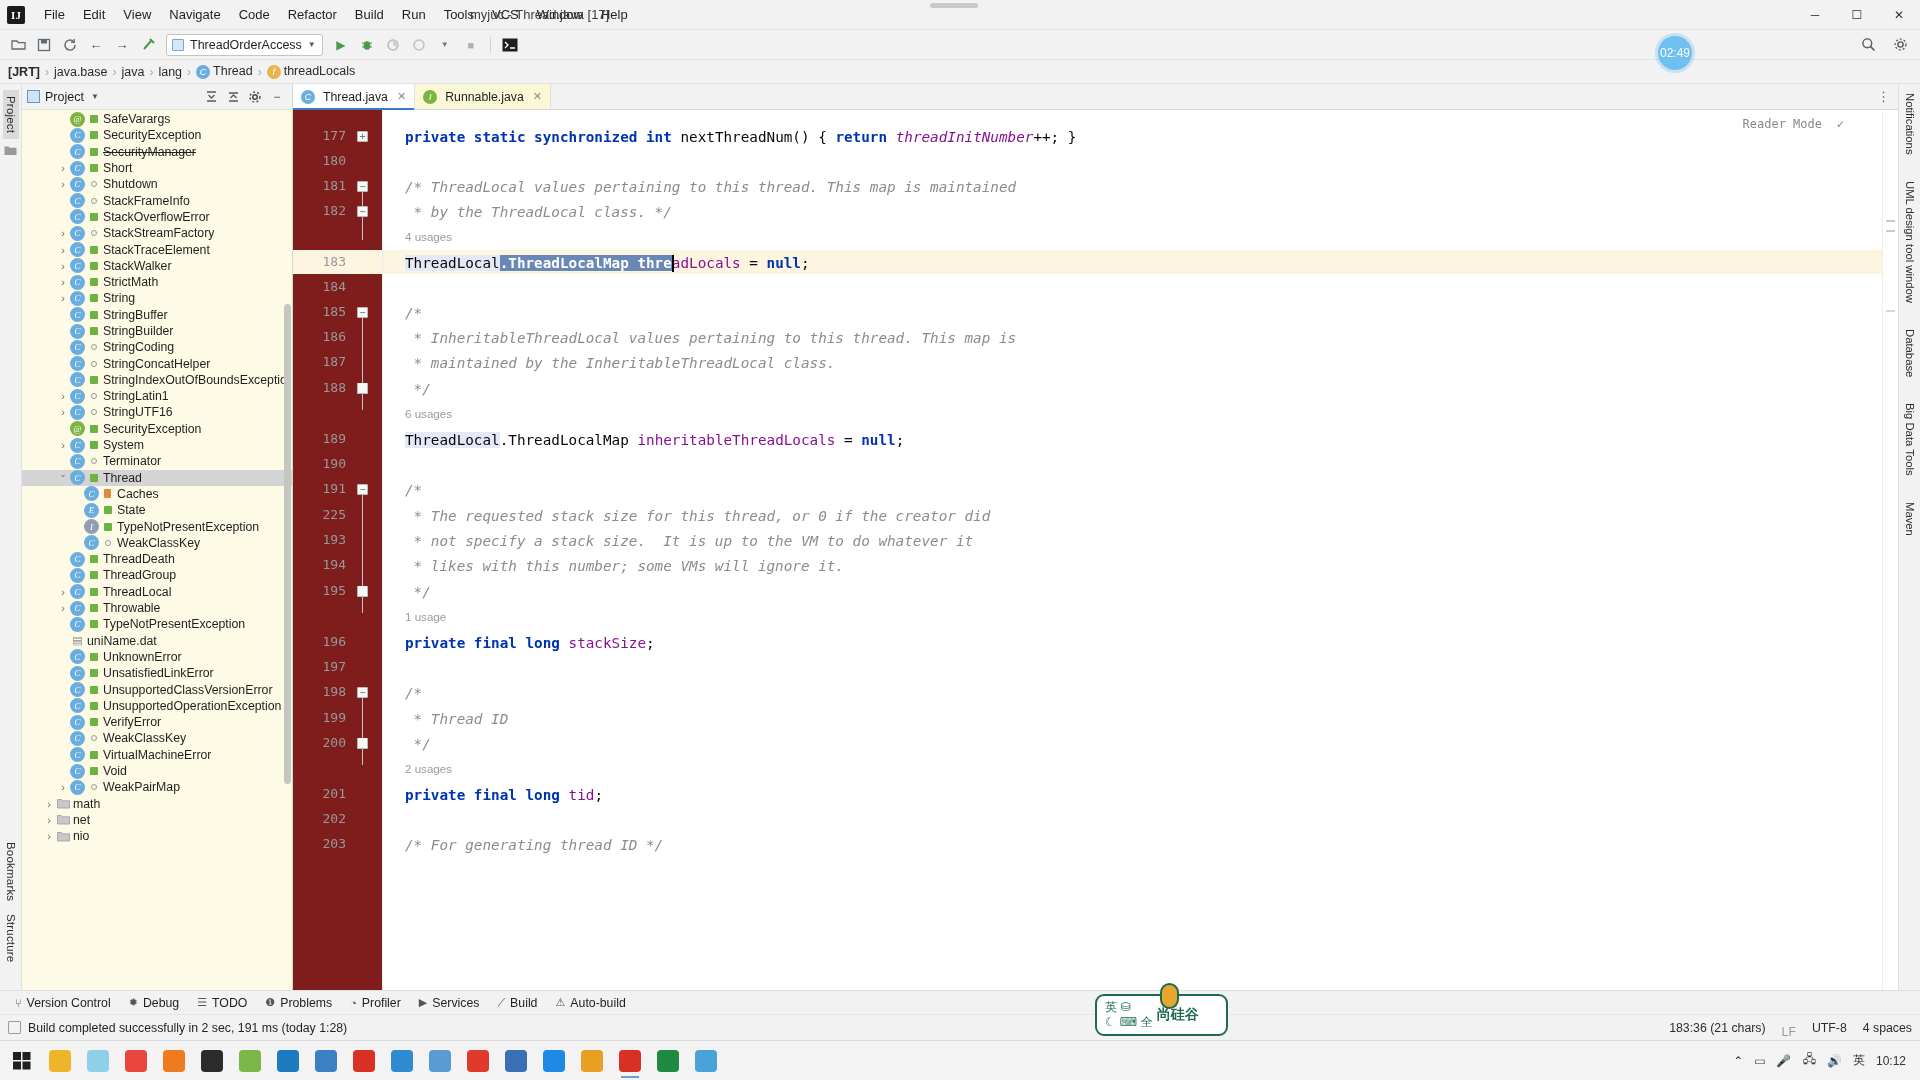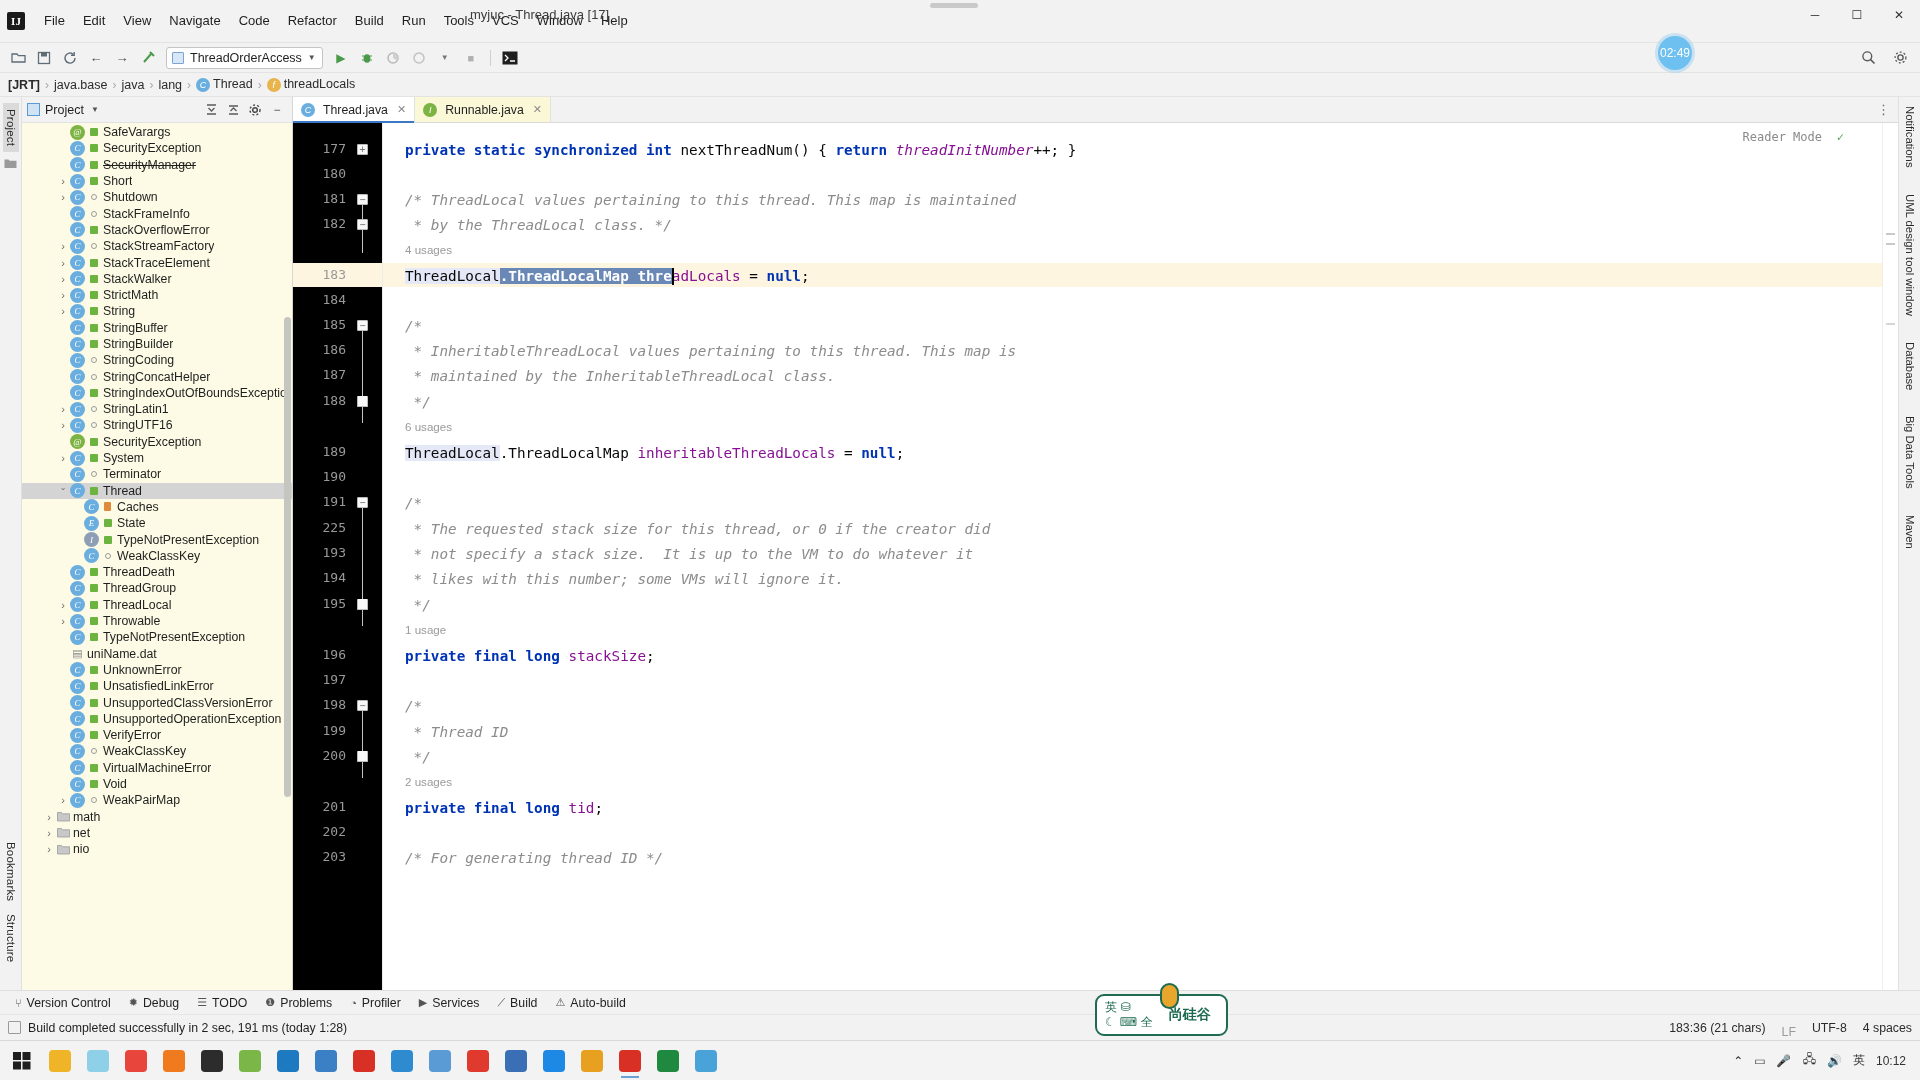--- a/index.html
+++ b/index.html
@@ -7,21 +7,21 @@
     width: 1920px; height: 1080px;
     overflow: hidden;
     font-family: "Liberation Sans", sans-serif;
     background: #f2f2f2;
     color: #1f1f1f;
   }
   #app { position: relative; width: 1920px; height: 1080px; display: flex; flex-direction: column; }
 
   
   .titlebar {
-    height: 43px; background: #f2f2f2; display: flex; align-items: center;
+    height: 30px; background: #f2f2f2; display: flex; align-items: center;
     border-bottom: 1px solid #e3e3e3; position: relative; flex: none;
   }
   .ij-logo {
     width: 18px; height: 18px; margin: 0 10px 0 7px; background: #1a1a1a;
     color: #fff; font-size: 11px; font-weight: bold; display: flex;
     align-items: center; justify-content: center; border-radius: 2px;
     font-family: "Liberation Serif", serif;
   }
   .menubar { display: flex; gap: 0; }
   .menu-item {
@@ -162,21 +162,21 @@
   .etab.active { background: #fff; }
   .etab.active::after {
     content: ""; position: absolute; left: 0; right: 0; bottom: -1px; height: 2px; background: #3c78c8;
   }
   .etab.other { background: #fbf8d8; }
   .etab .x { font-size: 11px; color: #8a8a8a; margin-left: 4px; }
   .tabbar-right { margin-left: auto; display: flex; align-items: center; padding-right: 8px; }
 
   .editor-area { flex: 1; display: flex; min-height: 0; position: relative; overflow: hidden; }
   .gutter {
-    width: 90px; background: #000000; flex: none; position: relative;
+    width: 90px; background: #7f1d1d; flex: none; position: relative;
     font-family: "DejaVu Sans Mono", monospace; border-right: 1px solid #ececec;
   }
   .gutter-line {
     position: absolute; right: 36px; font-size: 13px; color: #999; text-align: right;
   }
   .fold {
     position: absolute; right: 14px; width: 11px; height: 11px;
     border: 1px solid #b9b9b9; background: #f8f8f8; color: #777;
     font-size: 10px; line-height: 9px; text-align: center; border-radius: 1px;
   }
@@ -253,21 +253,21 @@
   .tray-time { font-size: 12px; line-height: 14px; text-align: right; }
 
   
   .ime-widget {
     position: absolute; left: 1095px; bottom: 44px; width: 133px; height: 42px;
     background: #fff; border: 2.5px solid #1f6b52; border-radius: 9px;
     display: flex; align-items: center; z-index: 40;
     font-family: "DejaVu Sans", sans-serif;
   }
   .ime-left { padding: 0 0 0 8px; font-size: 12px; color: #1f6b52; line-height: 15px; }
-  .ime-brand { margin-left: 16px; font-size: 14px; color: #1f6b52; font-weight: bold; }
+  .ime-brand { margin-left: 4px; font-size: 14px; color: #1f6b52; font-weight: bold; }
   .ime-pill {
     position: absolute; left: 63px; top: -13px; width: 19px; height: 26px;
     background: #e8a72c; border-radius: 10px; border: 2.5px solid #1f6b52;
   }
   .timer-badge {
     position: absolute; right: 228px; top: 36px; width: 34px; height: 34px;
     border-radius: 50%; background: #6ec0f0; color: #fff; font-size: 12px;
     display: flex; align-items: center; justify-content: center; z-index: 30;
     box-shadow: 0 0 0 3px rgba(150,205,240,.45);
   }

